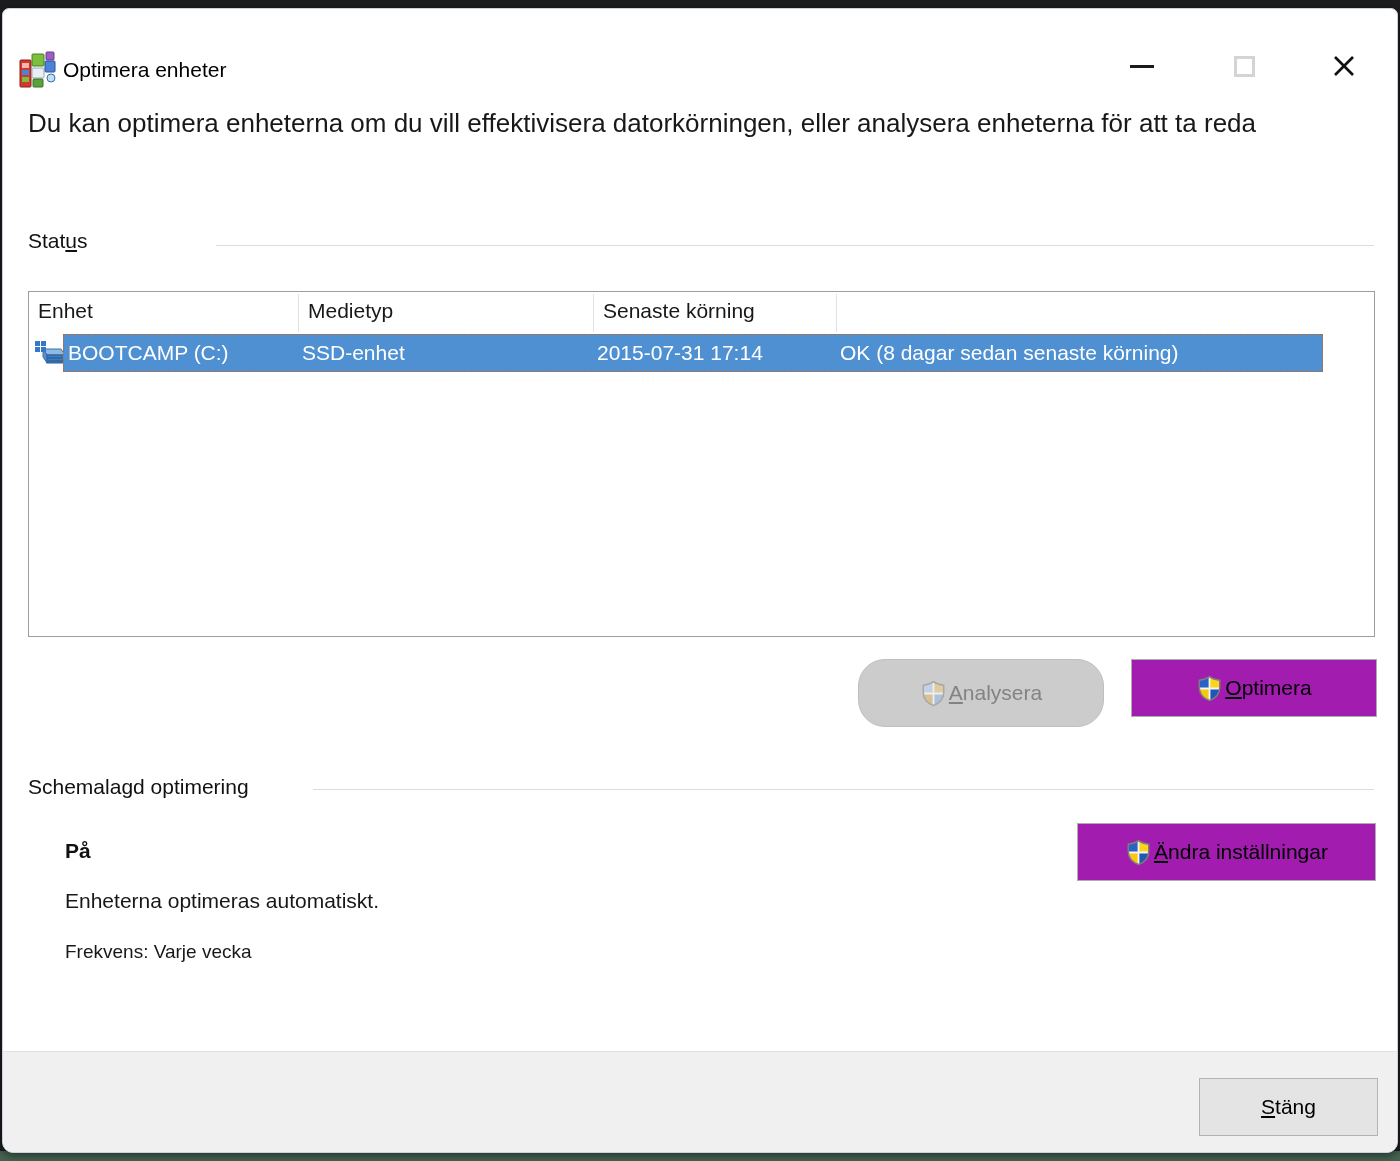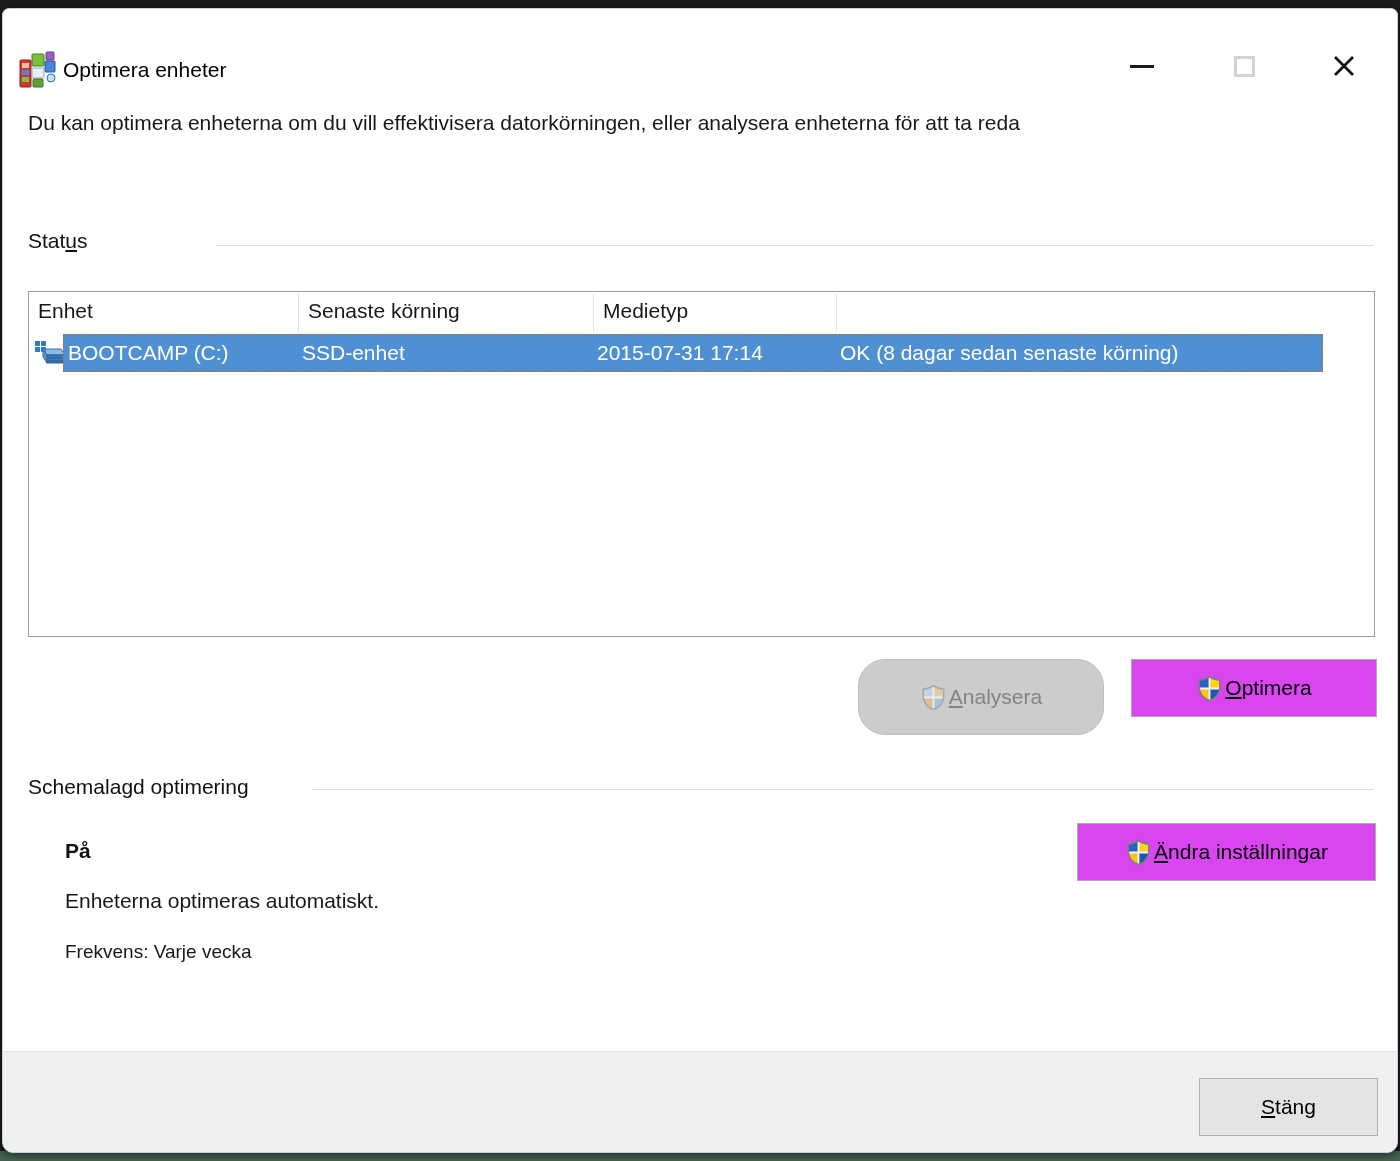--- a/index.html
+++ b/index.html
@@ -21,21 +21,21 @@
   .app-icon { position:absolute; left:15px; top:16px; width:38px; height:38px; }
   .win-title { position:absolute; left:60px; top:20px; font-size:21px; color:#000; line-height:30px; }
   .caption-btn { position:absolute; top:6px; width:62px; height:50px; display:flex; align-items:center; justify-content:center; cursor:default; }
   #btn-min { left:1108px; }
   #btn-max { left:1210px; }
   #btn-close { left:1310px; }
   .min-glyph { width:24px; height:0; border-top:3px solid #1a1a1a; }
   .max-glyph { width:21px; height:21px; border:3px solid #d4d4d4; background:#fff; }
 
   
-  .desc { position:absolute; left:25px; top:96px; width:1260px; font-size:21px; line-height:36px; color:#181818; }
+  .desc { position:absolute; left:25px; top:96px; width:1260px; font-size:26px; line-height:36px; color:#181818; }
 
   
   .group-label { position:absolute; font-size:21px; color:#111; }
   .group-line { position:absolute; height:1px; background:#dcdcdc; }
   #status-label { left:25px; top:220px; }
   #status-line { left:213px; top:236px; width:1158px; }
   #sched-label { left:25px; top:766px; }
   #sched-line { left:310px; top:780px; width:1061px; }
   u { text-decoration:underline; }
 
@@ -58,26 +58,26 @@
   }
   .rs-cell { overflow:hidden; white-space:nowrap; }
   .rs-cell:nth-child(1) { width:238px; padding-left:4px; }
   .rs-cell:nth-child(2) { width:295px; }
   .rs-cell:nth-child(3) { width:243px; }
   .rs-cell:nth-child(4) { flex:1; }
 
   
   .btn {
     position:absolute; display:flex; align-items:center; justify-content:center;
-    font-size:21px; color:#000; background:#d946ef; border:1px solid #adadad;
+    font-size:21px; color:#000; background:#a21caf; border:1px solid #adadad;
     gap:2px; cursor:default;
   }
   .btn svg { flex:0 0 auto; }
   .btn.disabled { background:#cccccc; border-color:#bfbfbf; color:#838383; }
-  #btn-analysera { left:855px; top:650px; width:246px; height:76px;border-radius:27px; }
+  #btn-analysera { left:855px; top:650px; width:246px; height:68px;border-radius:27px; }
   #btn-optimera  { left:1128px; top:650px; width:246px; height:58px; }
   #btn-andra     { left:1074px; top:814px; width:299px; height:58px; }
   #btn-stang     { position:absolute; right:19px; top:26px; width:179px; height:58px;
                    display:flex; align-items:center; justify-content:center;
                    font-size:21px; color:#000; background:#e4e4e4; border:1px solid #b3b3b3; cursor:default; }
 
   
   .sched-state { position:absolute; left:62px; top:830px; font-size:21px; font-weight:bold; color:#111;text-align:center; }
   .sched-desc  { position:absolute; left:62px; top:880px; font-size:21px; color:#181818; }
   .sched-freq  { position:absolute; left:62px; top:932px; font-size:19px; color:#181818; }
@@ -124,22 +124,22 @@
   <div class="desc">
     <div>Du kan optimera enheterna om du vill effektivisera datorkörningen, eller analysera enheterna för att ta reda</div>
   </div>
 
   <div class="group-label" id="status-label"><span>Stat</span><u><span>u</span></u><span>s</span></div>
   <div class="group-line" id="status-line"></div>
 
   <div class="listview">
     <div class="lv-header">
       <div class="lv-col">Enhet</div>
+      <div class="lv-col">Medietyp</div>
       <div class="lv-col">Senaste körning</div>
-      <div class="lv-col">Medietyp</div>
       <div class="lv-col">Aktuell status</div>
     </div>
     <div class="lv-row">
       <svg class="drive-icon" viewBox="0 0 32 28">
         <polygon points="9,9 27,9 31,15 13,15" fill="#8cbbe6" stroke="#3d72a8" stroke-width="1"></polygon>
         <polygon points="9,9 13,15 13,23 9,17" fill="#5a93cc" stroke="#3d72a8" stroke-width="1"></polygon>
         <rect x="13" y="15" width="18" height="8" fill="#3c7cc0" stroke="#2b5d93" stroke-width="1"></rect>
         <line x1="14" y1="18" x2="30" y2="18" stroke="#2b5d93" stroke-width="1.2"></line>
         <line x1="14" y1="21" x2="30" y2="21" stroke="#2b5d93" stroke-width="1.2"></line>
         <rect x="1" y="1" width="5" height="5" fill="#3577c9"></rect>

